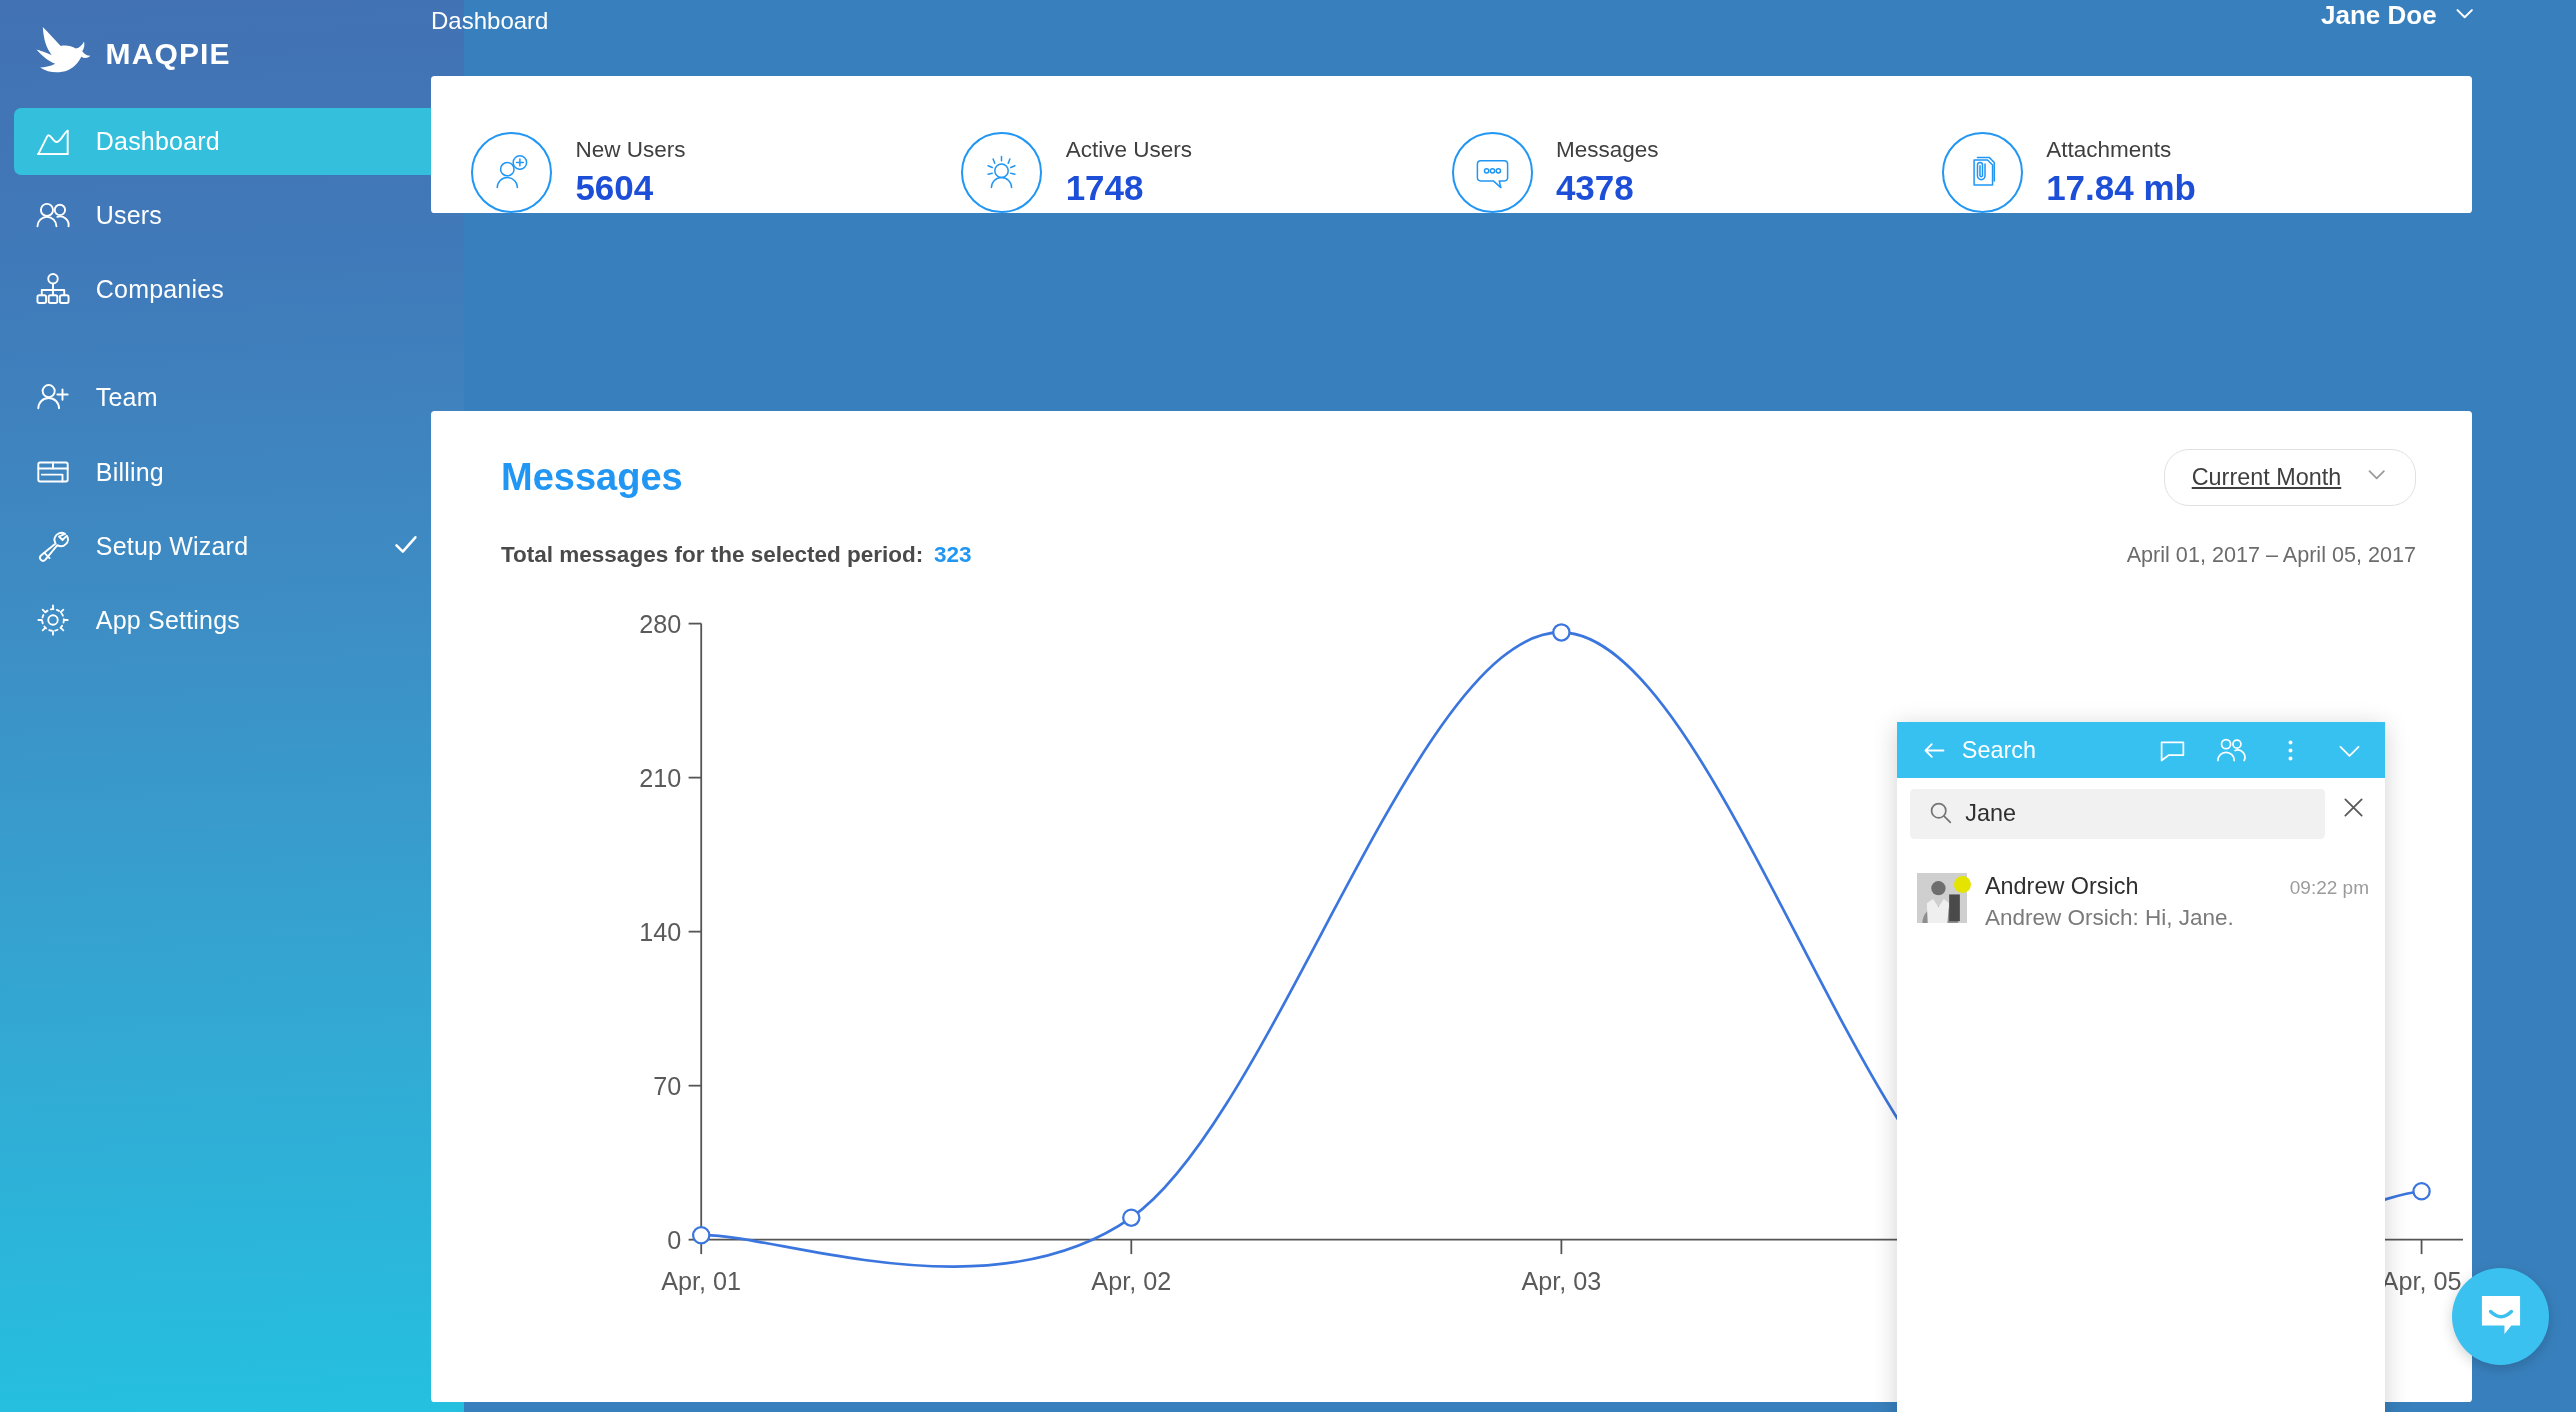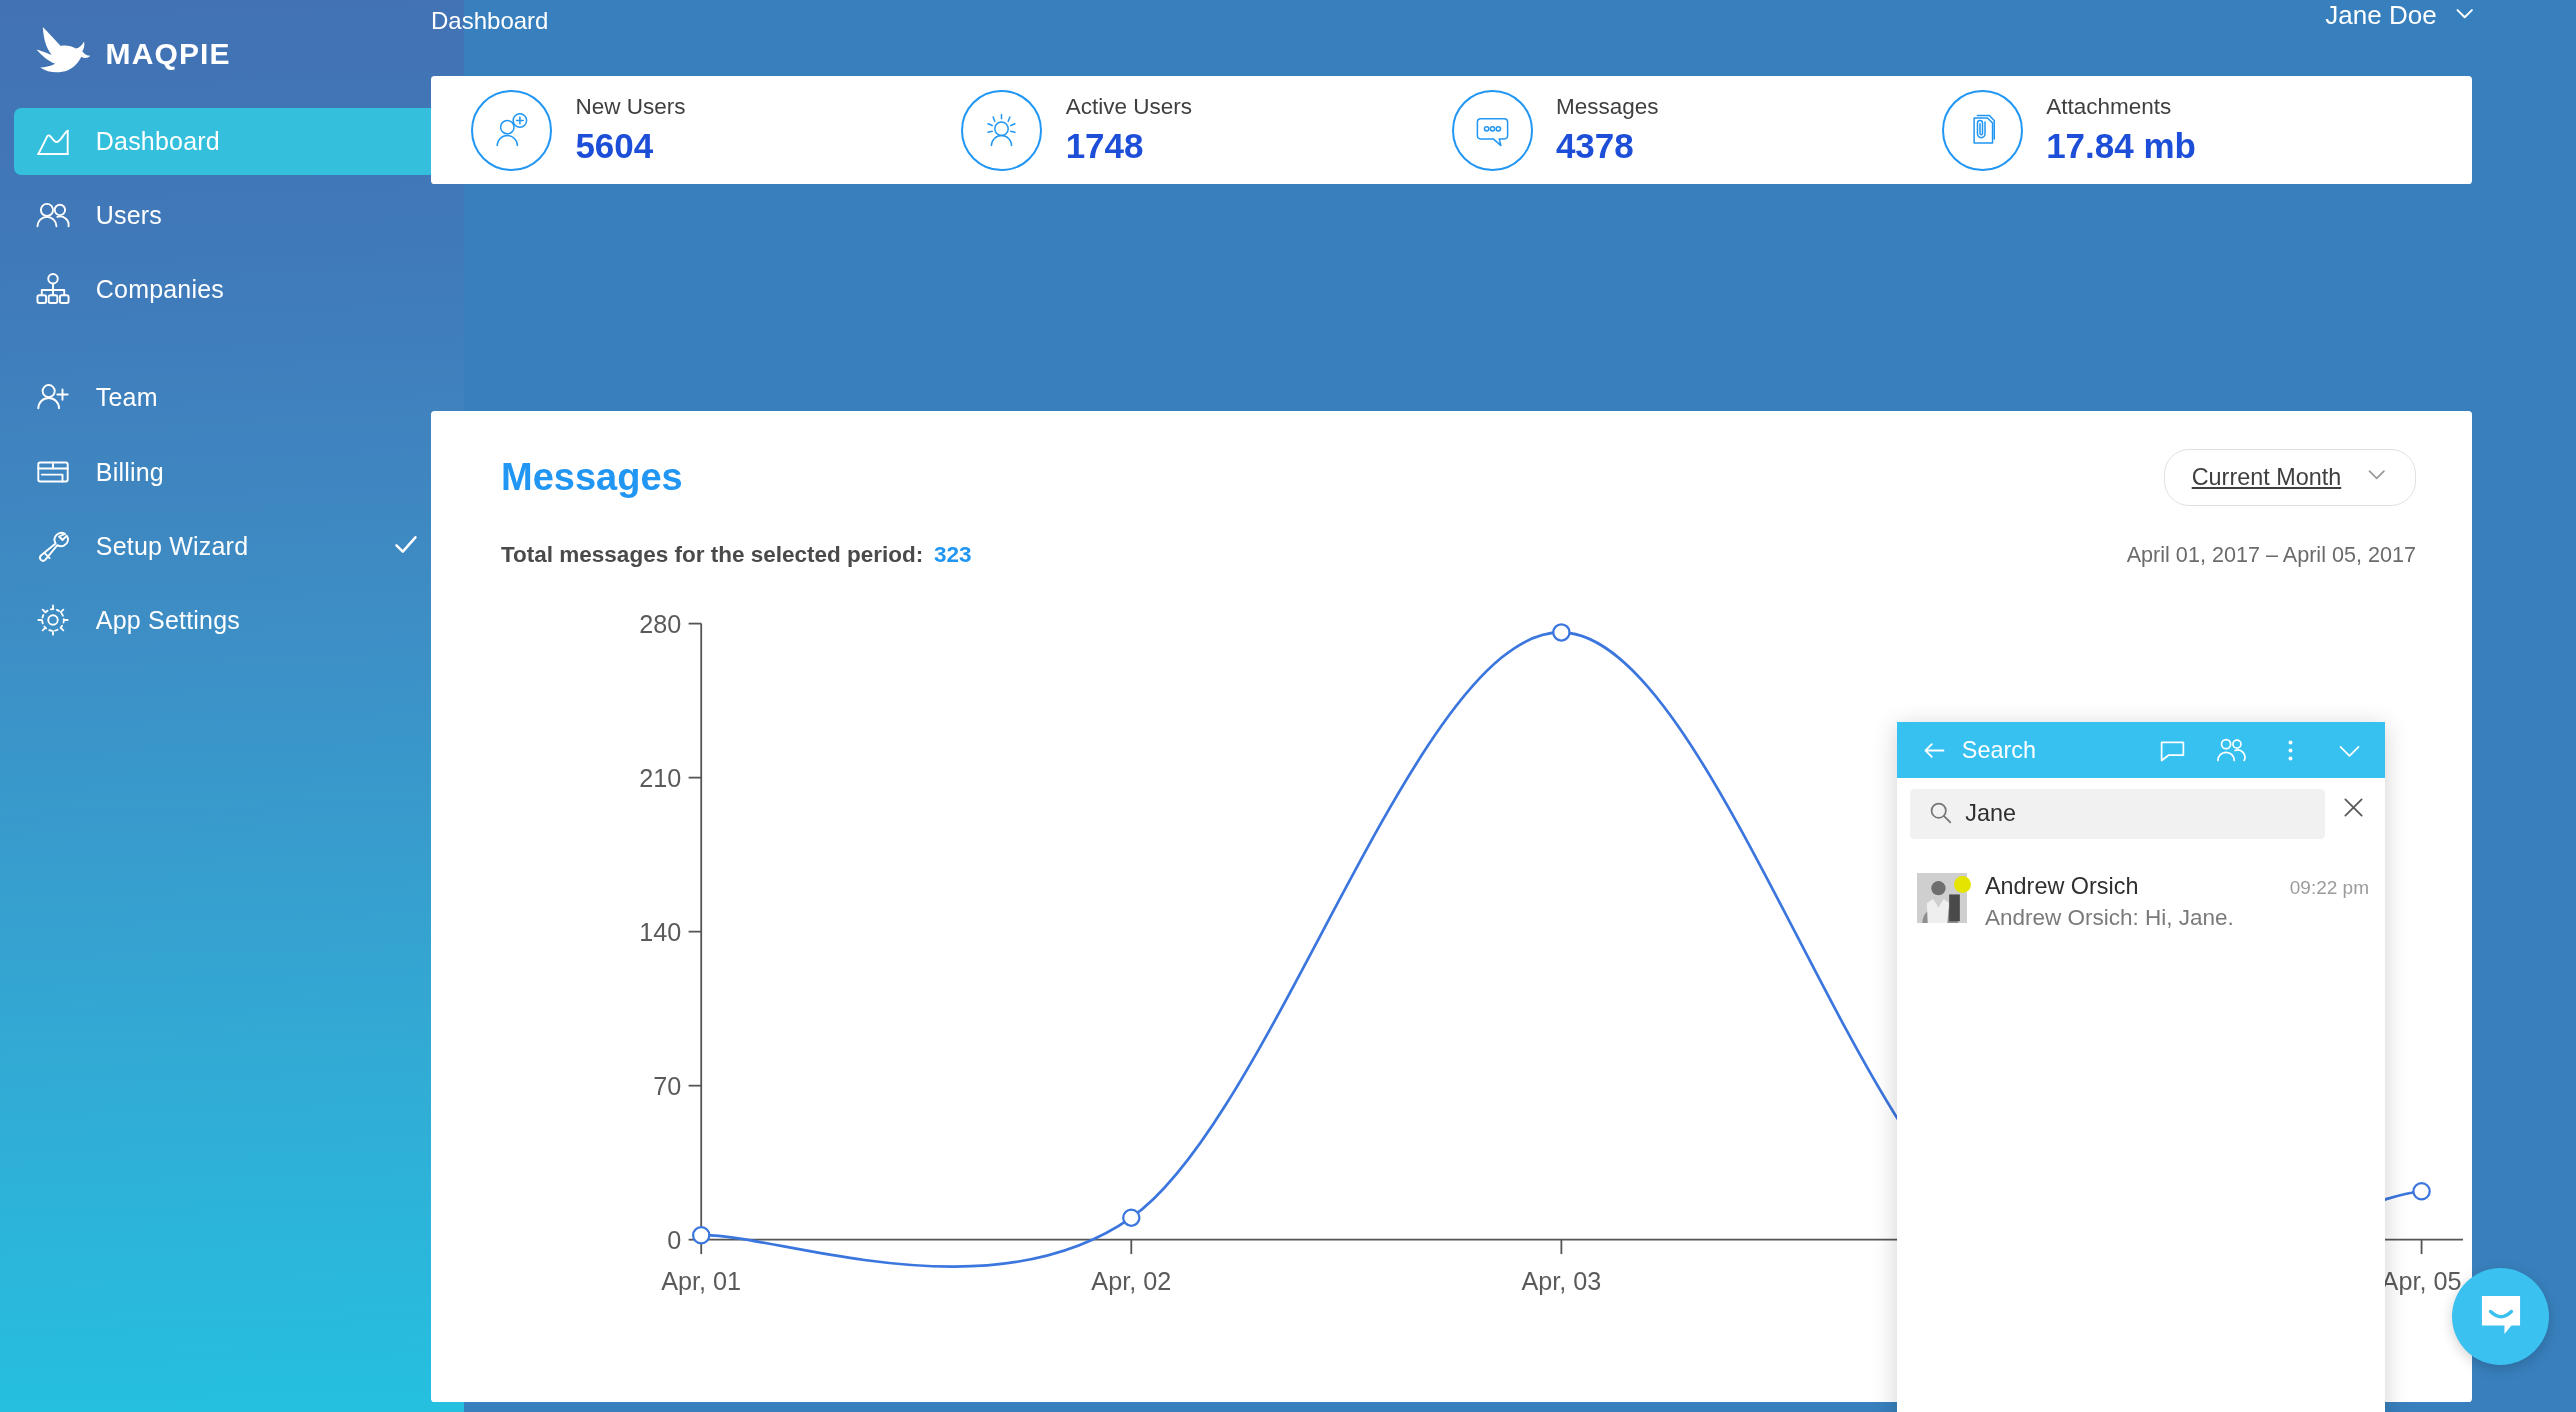--- a/index.html
+++ b/index.html
@@ -39,23 +39,23 @@
   .nav-gap { height: 41px; }
 
   
   .topbar {
     position: absolute; left: 431px; top: 0; right: 0; height: 41px;
     display: flex; align-items: center; justify-content: space-between;
     padding: 0 50px 0 0;
   }
   .stats {
     position: absolute; left: 431px; top: 76px;
-    width: 2041px; height: 108px;
+    width: 2041px; height: 137px;
     background: #ffffff; border-radius: 3.6px;
-    display: flex; align-items: center; padding: 0 40px;
+    display: flex; align-items: flex-end; padding: 0 40px;
   }
   .stat { flex: 1 1 0; display: flex; align-items: center; gap: 23.4px; }
   .stat-circle {
     width: 81px; height: 81px; border: 2.3px solid #2196f3; border-radius: 50%;
     display: flex; align-items: center; justify-content: center; flex: 0 0 auto;
   }
   .stat-text { display: flex; flex-direction: column; gap: 5.4px; }
   .stat-label { font-size: 22.5px; color: #3f3f3f; }
   .stat-value { font-size: 35px; color: #1d4ed8; font-weight: bold; }
 
@@ -246,21 +246,21 @@
         <span class="nav-label">App Settings</span>
       </div>
 
     </nav>
   </aside>
 
   <div class="topbar">
     <div style="position:relative;width:100%;height:41px;">
       <div style="position:absolute;left:0;top:7.2px;color:#fff;font-size:24px;">Dashboard</div>
       <div style="position:absolute;right:50px;top:0;display:flex;align-items:center;gap:16px;">
-        <span style="color:#fff;font-size:26px;">Jane Doe</span>
+        <span style="color:#fff;font-size:26px;font-weight:bold;">Jane Doe</span>
         <span>
           <svg viewBox="0 0 26 26" width="23.4" height="23.4" fill="none" stroke="#fff" stroke-width="2.2" stroke-linecap="round" stroke-linejoin="round">
             <path d="M5 9 L13 17 L21 9"></path>
           </svg>
         </span>
       </div>
     </div>
   </div>
 
   <section class="stats">

